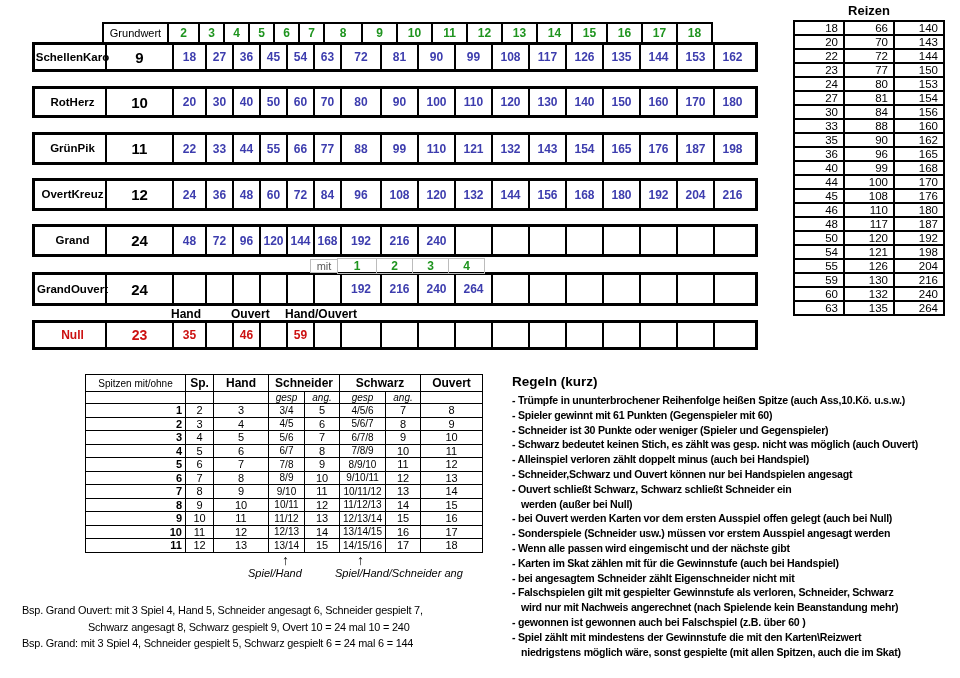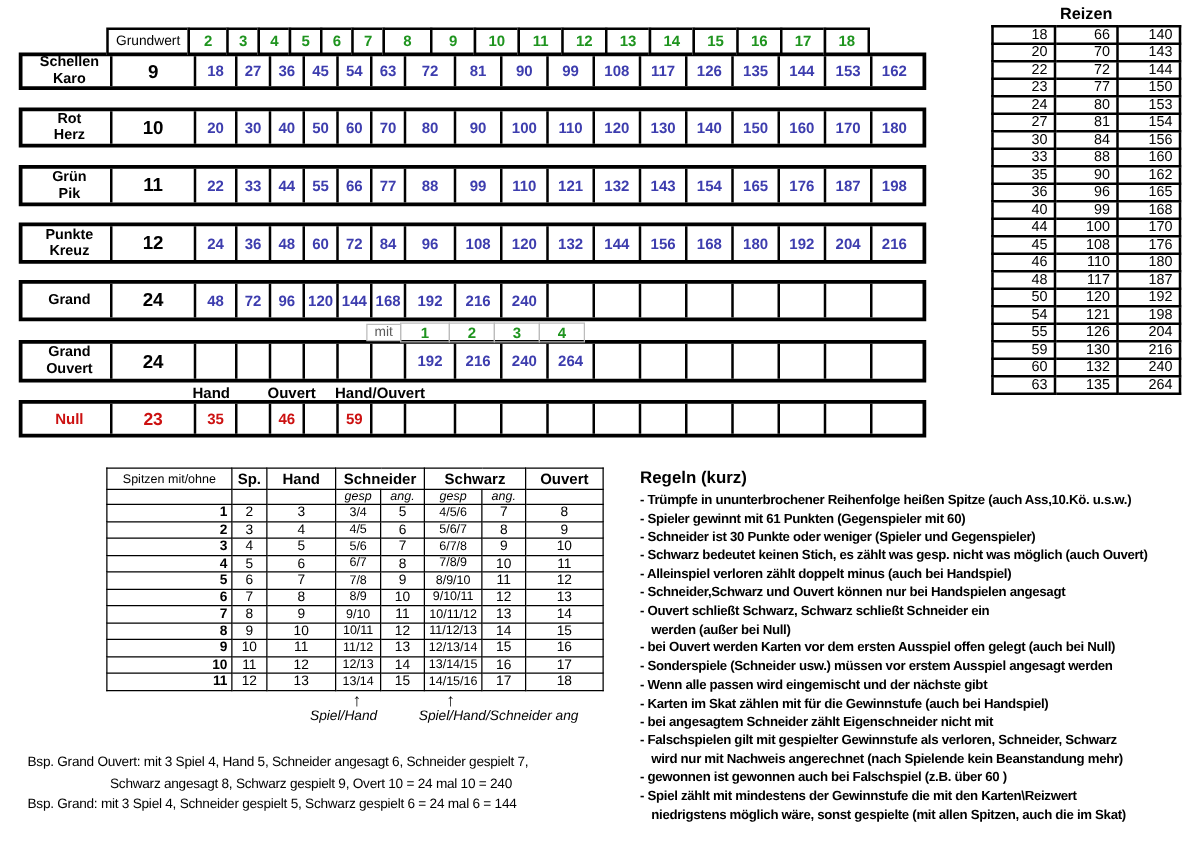--- a/index.html
+++ b/index.html
@@ -1,29 +1,29 @@
 <!DOCTYPE html>
 <html><head>
 <meta charset="utf-8">
 <style>
   *{box-sizing:border-box;margin:0;padding:0}
   html,body{width:960px;height:678px;background:#fff;font-family:"Liberation Sans",sans-serif;position:relative;overflow:hidden;color:#000}
   .abs{position:absolute}
 
   
-  #main{left:15px;top:22px;width:726px}
+  #main{left:32px;top:22px;width:726px}
   .trow{display:flex;align-items:stretch}
   #mt-header{margin-left:70px}
   .hc{border:2px solid #000;display:flex;align-items:center;justify-content:center;height:22px;font-weight:bold;font-size:12px;color:var(--green);background:#fff}
   .hc+.hc{margin-left:-2px}
   .hc.gwlab{width:67px;font-weight:normal;color:#000;font-size:11px}
   .block{display:flex;border:3px solid #000;margin-top:-2px;background:#fff}
   .block .cell{display:flex;align-items:center;justify-content:center;font-weight:bold}
   .block .cell+.cell{border-left:2px solid #000}
-  .c-label{width:70px;flex-direction:column;align-items:flex-start;justify-content:center;padding-left:5px;font-size:11.5px;line-height:13px}
+  .c-label{width:70px;flex-direction:row;align-items:flex-start;justify-content:center;padding-left:5px;font-size:11.5px;line-height:13px}
   .c-gw{width:67px;font-size:15px}
   .val{font-size:12px;color:var(--blue)}
   .gap14{margin-top:14px}.gap13{margin-top:13px}
   
   #mt-mit{height:17px;align-items:center}
   #mt-mit .sp{width:278px}
   .mitc{display:flex;align-items:center;justify-content:center;border:1px solid #bcbcbc;font-size:11px}
   .mitc+.mitc{margin-left:-1px}
   .mit-label{color:#5a5a5a;width:28px}
   .mit-num{color:var(--green);font-weight:bold;font-size:12px}
@@ -162,21 +162,21 @@
         <div class="cell val" style="width: 37px;">132</div>
         <div class="cell val" style="width: 37px;">143</div>
         <div class="cell val" style="width: 37px;">154</div>
         <div class="cell val" style="width: 37px;">165</div>
         <div class="cell val" style="width: 37px;">176</div>
         <div class="cell val" style="width: 37px;">187</div>
         <div class="cell val" style="width: 37px;">198</div>
       </div>
       <div class="block gap13" style="height: 33px;">
         <div class="cell c-label">
-          <div>Punkte</div>
+          <div>Overt</div>
           <div>Kreuz</div>
         </div>
         <div class="cell c-gw">12</div>
         <div class="cell val" style="width: 33px;">24</div>
         <div class="cell val" style="width: 27px;">36</div>
         <div class="cell val" style="width: 27px;">48</div>
         <div class="cell val" style="width: 27px;">60</div>
         <div class="cell val" style="width: 27px;">72</div>
         <div class="cell val" style="width: 27px;">84</div>
         <div class="cell val" style="width: 40px;">96</div>

